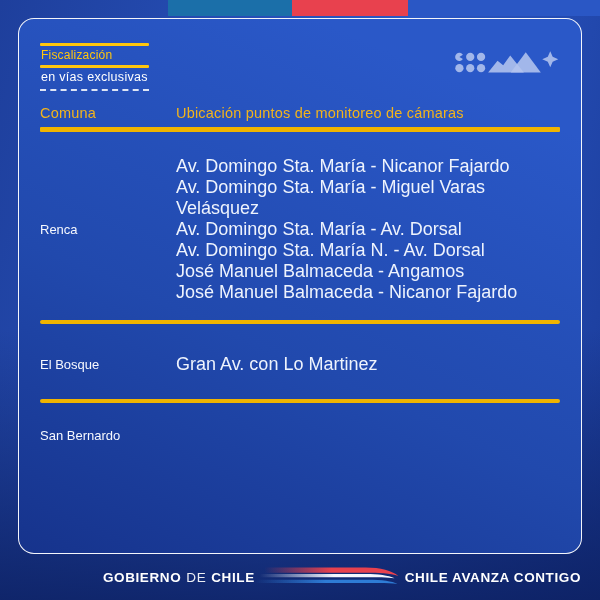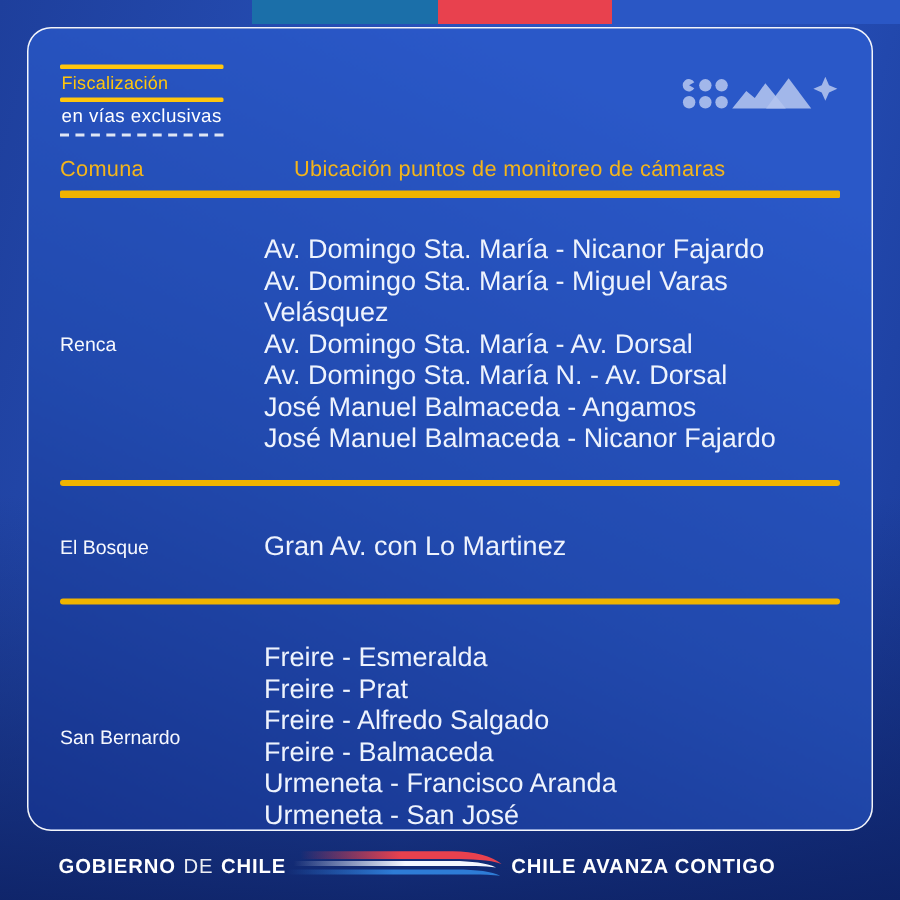--- a/index.html
+++ b/index.html
@@ -25,32 +25,32 @@
   
   .badge{display:inline-flex;flex-direction:column;margin-top:24px;width:max-content;}
   .badge .rule{height:3px;background:#ffc60d;border-radius:1px;}
   .badge .title{font-size:12px;font-weight:normal;color:#ffc60d;padding:2px 1px 3px;letter-spacing:0.2px;}
   .badge .sub{margin-top:2px;font-size:12.5px;color:#ffffff;padding:0 1px 5px;
     border-bottom:2px dashed rgba(255,255,255,0.85);letter-spacing:0.3px;text-align:right;}
   
   .brand-logo{position:absolute;top:28px;right:22px;}
   
   .table-head{display:grid;grid-template-columns:136px 1fr;margin-top:14px;
-    color:#f3b41b;font-size:14.5px;letter-spacing:0.2px;gap:20px;}
+    color:#f3b41b;font-size:14.5px;letter-spacing:0.2px;}
   .head-rule{height:5px;background:#f0b400;margin-top:6px;border-radius:1px;}
   .section{display:grid;grid-template-columns:136px 1fr;align-items:center;}
   .sec-renca{padding:24px 0 17px;}
   .sec-bosque{padding:30px 0 24px;}
   .sec-sanb{padding:25px 0 10px;}
   .comuna{font-size:13px;color:#f6f8fe;}
   .loc{line-height:21px;font-size:18px;color:#eef3fd;}
   .divider{height:4px;background:#f0b400;border-radius:2px;}
   
   .footer{position:absolute;left:0;right:0;bottom:0;height:46px;display:flex;
-    align-items:center;justify-content:flex-start;padding:0 39px;box-sizing:border-box;color:#ffffff;}
+    align-items:center;justify-content:flex-end;padding:0 19px;box-sizing:border-box;color:#ffffff;}
   .gob{font-size:13.5px;letter-spacing:0.6px;display:flex;gap:5px;align-items:baseline;}
   .gob .b{font-weight:bold;}
   .gob .l{font-weight:normal;opacity:0.92;}
   .slogan{font-size:13.5px;font-weight:bold;letter-spacing:0.6px;}
 </style>
 </head>
 <body>
 
 <div class="page">
 
@@ -111,28 +111,20 @@
       <div class="comuna">El Bosque</div>
       <div>
         <div class="loc">Gran Av. con Lo Martinez</div>
       </div>
     </div>
 
     <div class="divider"></div>
 
     <div class="section sec-sanb">
       <div class="comuna">San Bernardo</div>
-      <div>
-        <div class="loc">Freire - Esmeralda</div>
-        <div class="loc">Freire - Prat</div>
-        <div class="loc">Freire - Alfredo Salgado</div>
-        <div class="loc">Freire - Balmaceda</div>
-        <div class="loc">Urmeneta - Francisco Aranda</div>
-        <div class="loc">Urmeneta - San José</div>
-      </div>
     </div>
 
   </div>
 
   <div class="footer">
     <div class="gob">
       <span class="b">GOBIERNO</span>
       <span class="l">DE</span>
       <span class="b">CHILE</span>
     </div>

